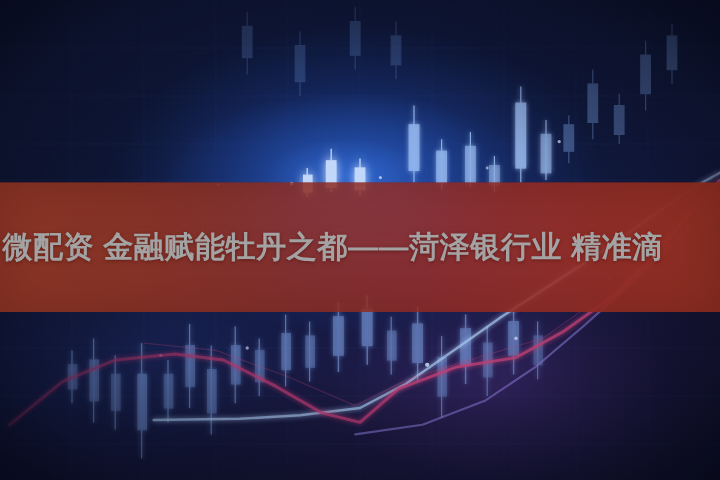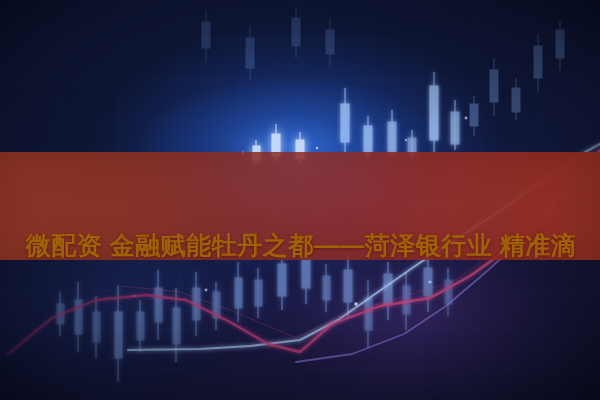--- a/index.html
+++ b/index.html
@@ -63,25 +63,25 @@
     box-shadow: inset 0 0 40px rgba(90,22,14,0.35);
   }
 
   #title-text {
     position: absolute;
     left: 0;
     top: 152px;
     width: 600px;
     height: 108px;
     display: flex;
-    flex-direction: row;
-    align-items: flex-end;
+    flex-direction: column;
+    align-items: flex-start;
     justify-content: center;
     gap: 6px;
-    color: #a16207;
+    color: #a3a3a3;
     font-size: 25px;
     line-height: 30px;
     font-weight: bold;
     letter-spacing: 0.5px;
     text-shadow: 0 1px 3px rgba(70,12,8,0.55);
     white-space: nowrap;
   }
   #title-line-1 { padding-left: 2px; }
   #title-line-2 { padding-left: 2px; }
 </style>

